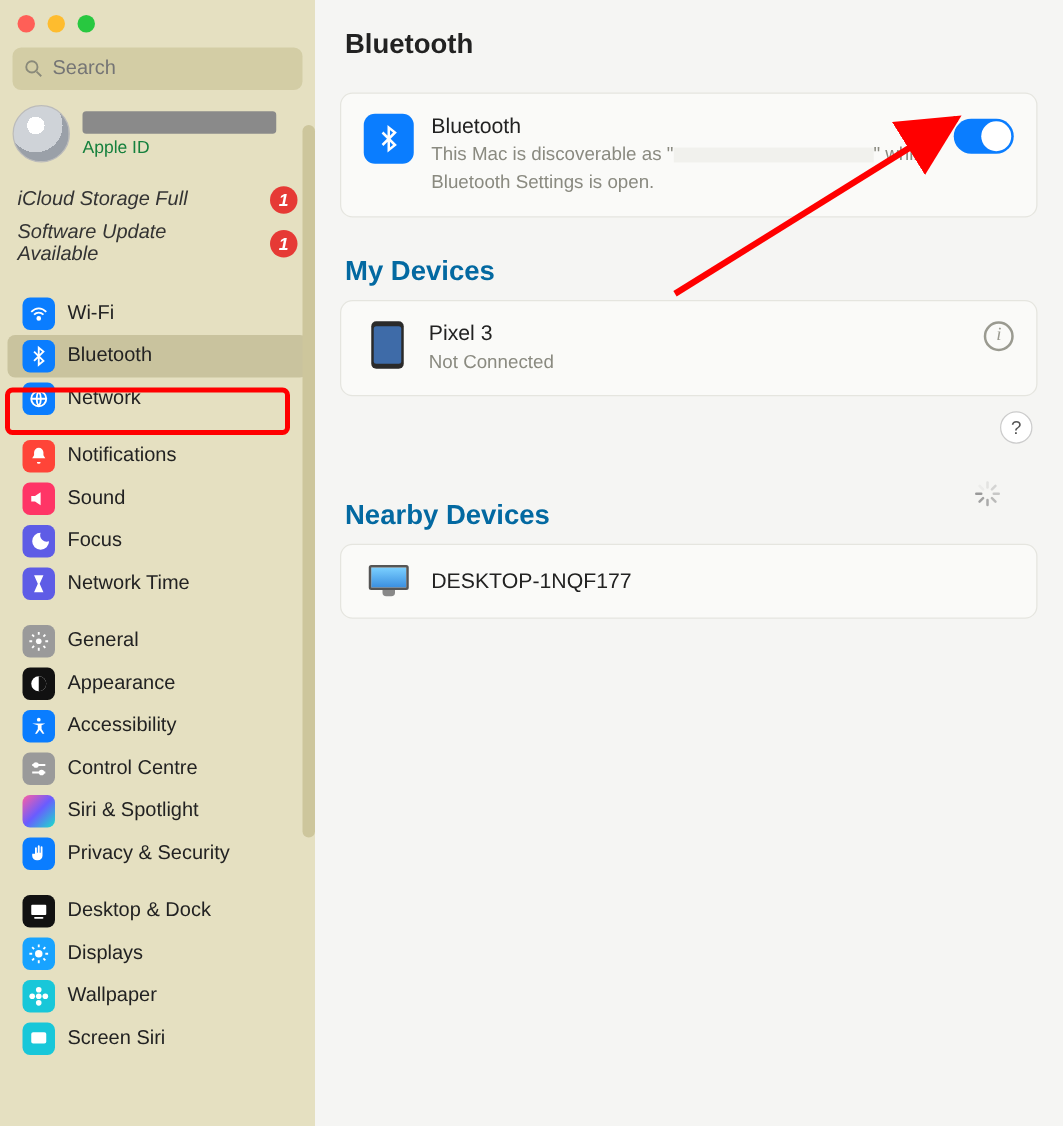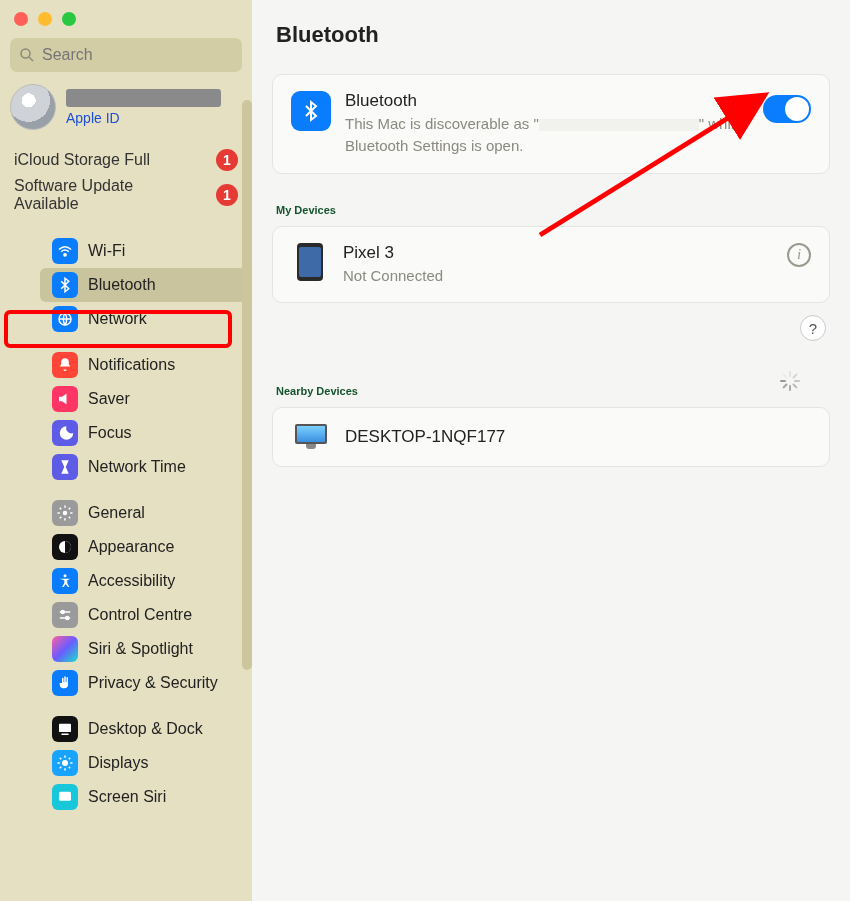--- a/index.html
+++ b/index.html
@@ -20,37 +20,37 @@
   .sidebar{width:252px;height:100%;background:var(--sidebar-bg);display:flex;flex-direction:column;position:relative;}
   .traffic{display:flex;gap:10px;padding:12px 14px 6px;}
   .tlight{width:14px;height:14px;border-radius:50%;}
   .search{margin:6px 10px 12px;background:var(--sidebar-search);border-radius:7px;display:flex;align-items:center;height:34px;padding:15px 8px;}
   .search svg{flex:none;}
   .search input{border:none;background:transparent;outline:none;font-size:16px;color:#777;width:100%;margin-left:4px;}
   .profile{display:flex;align-items:center;gap:10px;margin:0 10px 16px;}
   .avatar{width:46px;height:46px;border-radius:50%;background:radial-gradient(circle at 40% 35%,#fff 0 18%,#cfd3d8 0 55%,#9aa0a8 0 100%);border:1px solid #bbb;}
   .pname{font-size:15px;color:#333;}
   .pname .redacted{height:18px;width:155px;background:#8a8a8a;border-radius:3px;display:block;margin-bottom:2px;}
-  .pname .sub{color:#1d4ed8;font-size:14px;}
-  .alerts{margin:0 6px 18px;}
+  .pname .sub{color:#15803d;font-size:14px;}
+  .alerts{margin:0 6px 18px;font-style:italic;}
   .alert{display:flex;justify-content:space-between;align-items:center;padding:3px 8px;font-size:16px;color:#333;}
   .badge{background:var(--badge);color:#fff;min-width:22px;height:22px;border-radius:11px;display:flex;align-items:center;justify-content:center;font-size:14px;font-weight:600;}
   .nav{overflow-y:auto;display:flex;flex-direction:column;padding:0 0 10px;}
-  .group{margin-bottom:12px;padding-left:34px;}
+  .group{margin-bottom:12px;}
   .item{display:flex;align-items:center;gap:10px;height:34px;padding:0 12px;font-size:16px;color:#222;border-radius:6px;margin:0 6px;}
   .item.selected{background:var(--sidebar-sel);}
   .item .icon{width:26px;height:26px;border-radius:6px;display:flex;align-items:center;justify-content:center;flex:none;}
   .item .icon svg{width:18px;height:18px;}
   .hl-box{position:absolute;left:4px;top:310px;width:228px;height:38px;border:4px solid #ff0000;border-radius:6px;pointer-events:none;}
   .scrollbar{position:absolute;right:0;top:100px;width:10px;height:570px;background:#cdc69c;border-radius:5px;}
   
   .main{flex:1;padding:18px 20px;display:flex;flex-direction:column;}
   .title{font-size:22px;font-weight:700;margin:4px 0 26px 4px;color:#222;}
   .card{background:var(--card-bg);border:1px solid var(--card-border);border-radius:10px;padding:16px 18px;display:flex;align-items:flex-start;gap:14px;}
-  .section-h{font-size:11px;font-weight:700;color:#14532d;margin:30px 0 10px 4px;}
+  .section-h{font-size:22px;font-weight:700;color:#0369a1;margin:30px 0 10px 4px;}
   .bt-icon{width:40px;height:40px;border-radius:9px;background:#0a7dff;display:flex;align-items:center;justify-content:center;flex:none;}
   .card .body{flex:1;}
   .card .hl{font-size:17px;color:#222;}
   .card .sub{font-size:15px;color:#8a8a80;margin-top:2px;line-height:1.45;}
   .card .sub .mask{display:inline-block;width:160px;height:12px;background:#f1f1ed;vertical-align:middle;}
   .toggle{width:48px;height:28px;border-radius:14px;background:#0a7dff;position:relative;flex:none;margin-top:4px;cursor:pointer;}
   .toggle::after{content:"";position:absolute;right:2px;top:2px;width:24px;height:24px;border-radius:50%;background:#fff;}
   .dev-icon{width:26px;height:38px;border-radius:4px;background:#2a2a2a;position:relative;flex:none;margin:0 6px;}
   .dev-icon::before{content:"";position:absolute;left:2px;right:2px;top:4px;bottom:4px;border-radius:2px;background:#3e6ba8;}
   .info-btn{width:24px;height:24px;border-radius:50%;border:2px solid #9a9a90;display:flex;align-items:center;justify-content:center;color:#9a9a90;font-family:Georgia,serif;font-style:italic;font-size:15px;cursor:pointer;}
@@ -141,21 +141,21 @@
             </svg>
           </span>
         <span>Notifications</span>
       </div>
       <div class="item">
         <span class="icon" style="background:#ff3566">
             <svg viewBox="0 0 24 24" fill="#fff">
               <path d="M4 9v6h4l6 4V5l-6 4H4z"></path>
             </svg>
           </span>
-        <span>Saver</span>
+        <span>Sound</span>
       </div>
       <div class="item">
         <span class="icon" style="background:#5e5ce6">
             <svg viewBox="0 0 24 24" fill="#fff">
               <path d="M14 3a9 9 0 109 9 7 7 0 01-9-9z"></path>
             </svg>
           </span>
         <span>Focus</span>
       </div>
       <div class="item">
@@ -245,20 +245,32 @@
                 <line x1="19" y1="5" x2="17" y2="7"></line>
                 <line x1="7" y1="17" x2="5" y2="19"></line>
               </g>
             </svg>
           </span>
         <span>Displays</span>
       </div>
       <div class="item">
         <span class="icon" style="background:#18c7d9">
             <svg viewBox="0 0 24 24" fill="#fff">
+              <circle cx="12" cy="12" r="3"></circle>
+              <circle cx="12" cy="5" r="3"></circle>
+              <circle cx="12" cy="19" r="3"></circle>
+              <circle cx="5" cy="12" r="3"></circle>
+              <circle cx="19" cy="12" r="3"></circle>
+            </svg>
+          </span>
+        <span>Wallpaper</span>
+      </div>
+      <div class="item">
+        <span class="icon" style="background:#18c7d9">
+            <svg viewBox="0 0 24 24" fill="#fff">
               <rect x="4" y="5" width="16" height="12" rx="2"></rect>
             </svg>
           </span>
         <span>Screen Siri</span>
       </div>
     </div>
   </div>
 
   <div class="scrollbar"></div>
   <div class="hl-box"></div>

